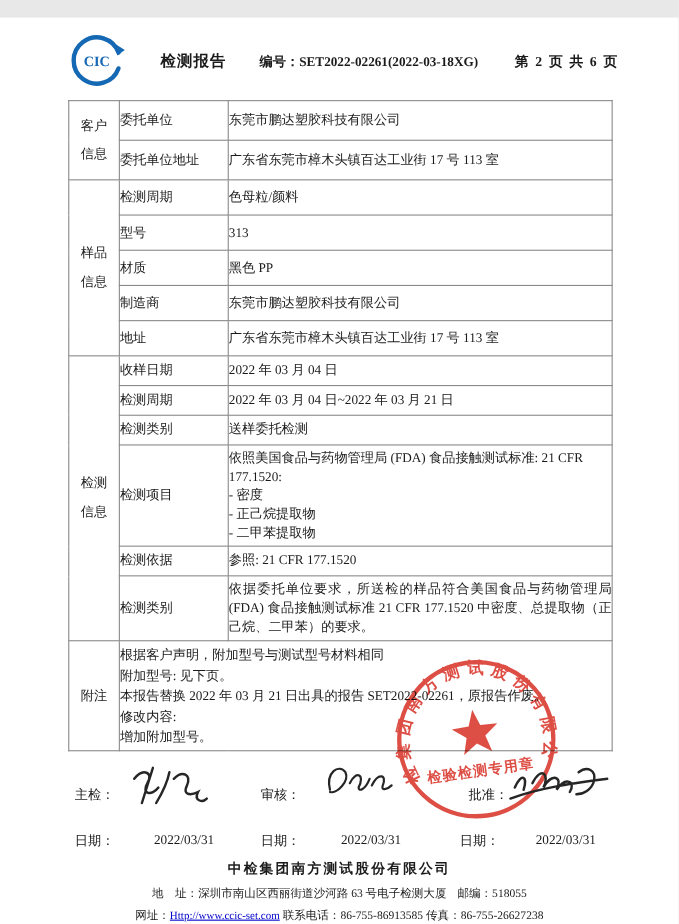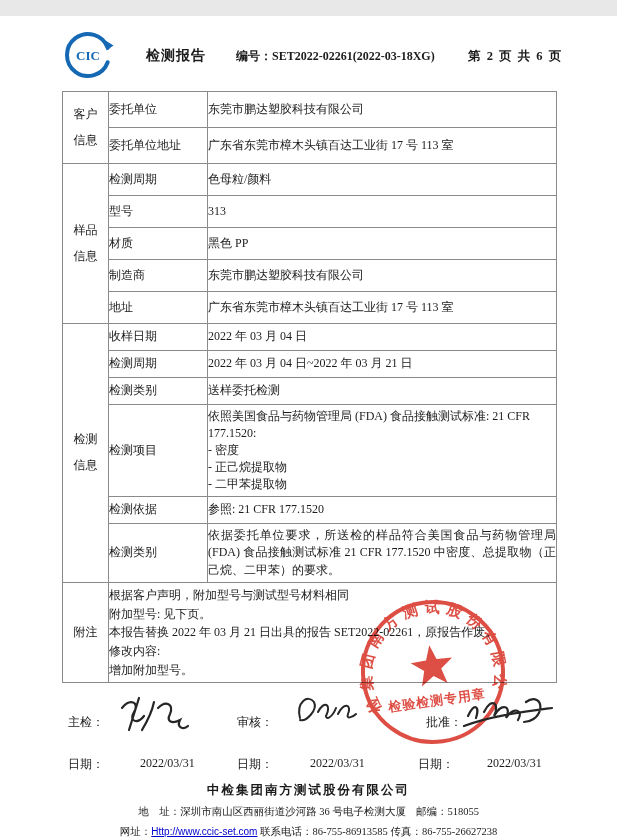--- a/index.html
+++ b/index.html
@@ -30,21 +30,21 @@
            transform:rotate(-8deg); opacity:.88; mix-blend-mode:multiply; pointer-events:none; }
   
   .sig-label { position:absolute; font-size:12px; white-space:nowrap; }
   .sig-svg { position:absolute; }
   .date-label { position:absolute; font-size:12px; }
   .date-val { position:absolute; font-size:12px; }
   
   .footer { position:absolute; left:0; top:766px; width:617px; text-align:center; }
   .f-company { font-size:12.5px; font-weight:bold; letter-spacing:2px; }
   .f-line { font-size:10.5px; margin-top:6px; white-space:nowrap; }
-  .f-link { color:#0000cc; text-decoration:underline; font-family:Liberation Sans, sans-serif; font-size:10px; }
+  .f-link { color:#0000cc; text-decoration:underline; font-family:Liberation Serif, serif; font-size:10px; }
   .sp { display:inline-block; width:10px; }
 </style>
 </head>
 <body>
 
 <div class="page">
 
   <svg class="logo" viewBox="0 0 52 52">
     <path d="M 45.7,18.8 A 21,21 0 1 0 45.7,33.2" fill="none" stroke="#1568b3" stroke-width="4" stroke-linecap="round"></path>
     <polygon points="43.5,11.5 51.5,16.5 44.5,21.5" fill="#1568b3"></polygon>
@@ -167,21 +167,21 @@
   <div class="date-label" style="left:68px; top:740px;">日期：</div>
   <div class="date-val" style="left:140px; top:740px;">2022/03/31</div>
   <div class="date-label" style="left:237px; top:740px;">日期：</div>
   <div class="date-val" style="left:310px; top:740px;">2022/03/31</div>
   <div class="date-label" style="left:418px; top:740px;">日期：</div>
   <div class="date-val" style="left:487px; top:740px;">2022/03/31</div>
 
   <div class="footer">
     <div class="f-company">中检集团南方测试股份有限公司</div>
     <div class="f-line">
-      <span>地　址：</span><span>深圳市南山区西丽街道沙河路 36 号电子检测大厦</span><span class="sp"></span><span>邮编：</span><span>518055</span>
+      <span>地　址：</span><span>深圳市南山区西丽街道沙河路 63 号电子检测大厦</span><span class="sp"></span><span>邮编：</span><span>518055</span>
     </div>
     <div class="f-line">
       <span>网址：</span><a class="f-link" href="#">Http://www.ccic-set.com</a>
       <span>联系电话：</span><span>86-755-86913585</span>
       <span>传真：</span><span>86-755-26627238</span>
     </div>
   </div>
 
 </div>
 

